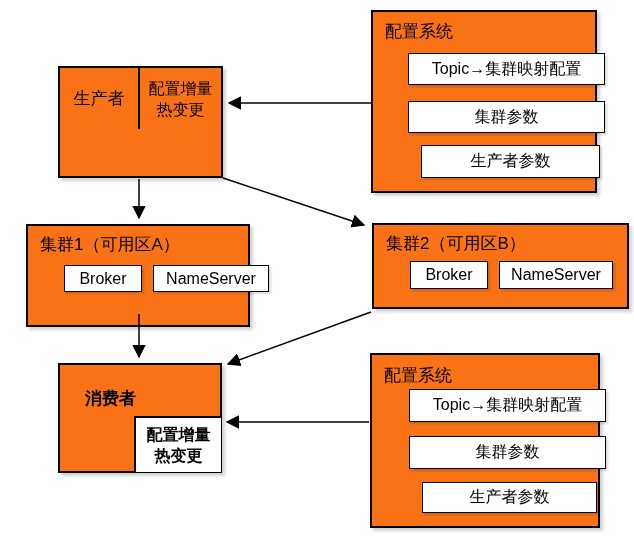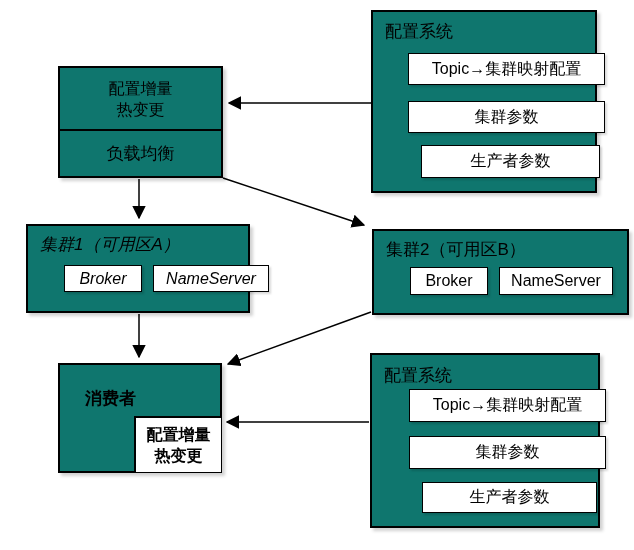--- a/index.html
+++ b/index.html
@@ -8,21 +8,21 @@
   .canvas {
     position: relative;
     width: 634px;
     height: 550px;
     background: #ffffff;
     overflow: hidden;
   }
   .box {
     position: absolute;
     border: 2px solid #000;
-    background: #0f766e;
+    background: #f97316;
     box-shadow: 3px 3px 3px rgba(0,0,0,0.18);
   }
   .innerbox {
     position: absolute;
     border: 1.5px solid #000;
     background: #fff;
     box-shadow: 2px 2px 2px rgba(0,0,0,0.15);
     display: flex;
     align-items: center;
     justify-content: center;
@@ -51,42 +51,42 @@
   svg.arrows { position: absolute; left: 0; top: 0; pointer-events: none; }
   svg.arrows line { stroke: #000; stroke-width: 1.5; }
 </style>
 </head>
 <body>
 
 <div class="canvas">
 
   <div class="box" style="left:58px; top:66px; width:165px; height:112px;">
     <div class="producer-row-top">
+      <div class="producer-cell-left">生产者</div>
       <div class="producer-cell-right">
         <span>配置增量</span>
         <span>热变更</span>
       </div>
     </div>
-    <div class="producer-row-bottom">负载均衡</div>
   </div>
 
   <div class="box" style="left:371px; top:10px; width:226px; height:183px;">
     <div class="title" style="left:12px; top:8px;">配置系统</div>
     <div class="innerbox" style="left:11px; top:41px; width:197px; height:32px;">Topic→集群映射配置</div>
     <div class="innerbox" style="left:11px; top:89px; width:197px; height:32px;">集群参数</div>
     <div class="innerbox" style="left:24px; top:133px; width:179px; height:33px;">生产者参数</div>
   </div>
 
-  <div class="box" style="left:26px; top:224px; width:224px; height:89px;font-style:italic;">
+  <div class="box" style="left:26px; top:224px; width:224px; height:103px;">
     <div class="title" style="left:12px; top:7px;">集群1（可用区A）</div>
     <div class="innerbox" style="left:12px; top:39px; width:78px; height:27px;">Broker</div>
     <div class="innerbox" style="left:101px; top:39px; width:116px; height:27px;">NameServer</div>
   </div>
 
-  <div class="box" style="left:372px; top:229px; width:257px; height:86px;padding-left:48px;">
+  <div class="box" style="left:372px; top:223px; width:257px; height:86px;padding-left:48px;">
     <div class="title" style="left:12px; top:7px;">集群2（可用区B）</div>
     <div class="innerbox" style="left:12px; top:36px; width:78px; height:28px;">Broker</div>
     <div class="innerbox" style="left:101px; top:36px; width:114px; height:28px;">NameServer</div>
   </div>
 
   <div class="box" style="left:58px; top:363px; width:164px; height:110px;font-weight:bold;">
     <div class="consumer-label">消费者</div>
     <div class="consumer-sub">
       <span>配置增量</span>
       <span>热变更</span>

